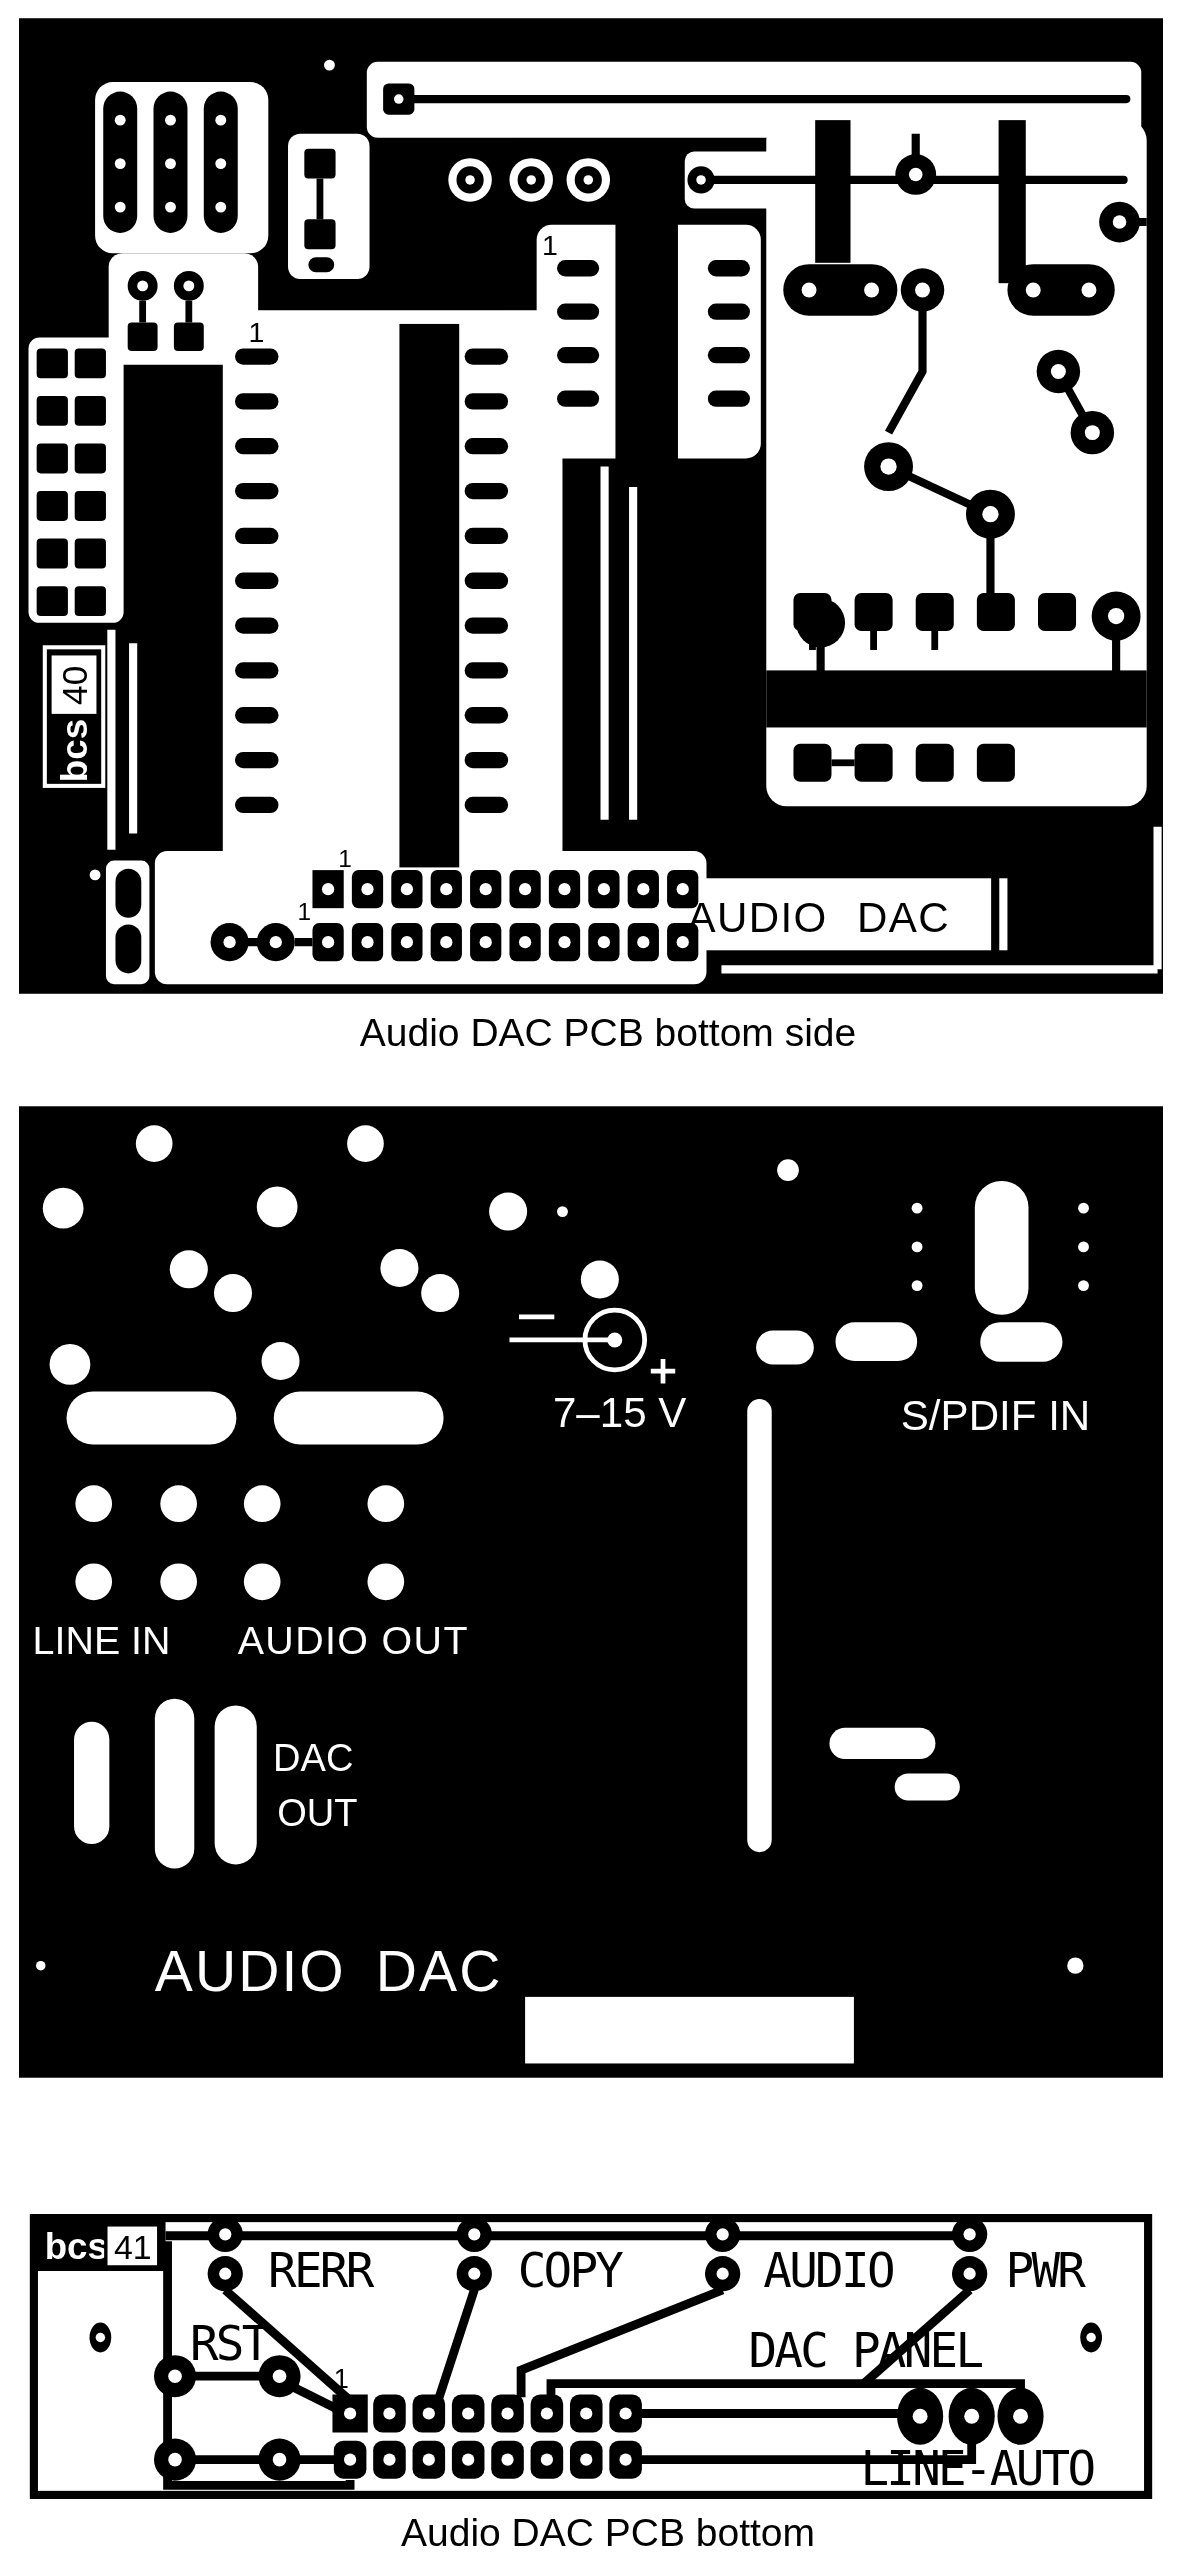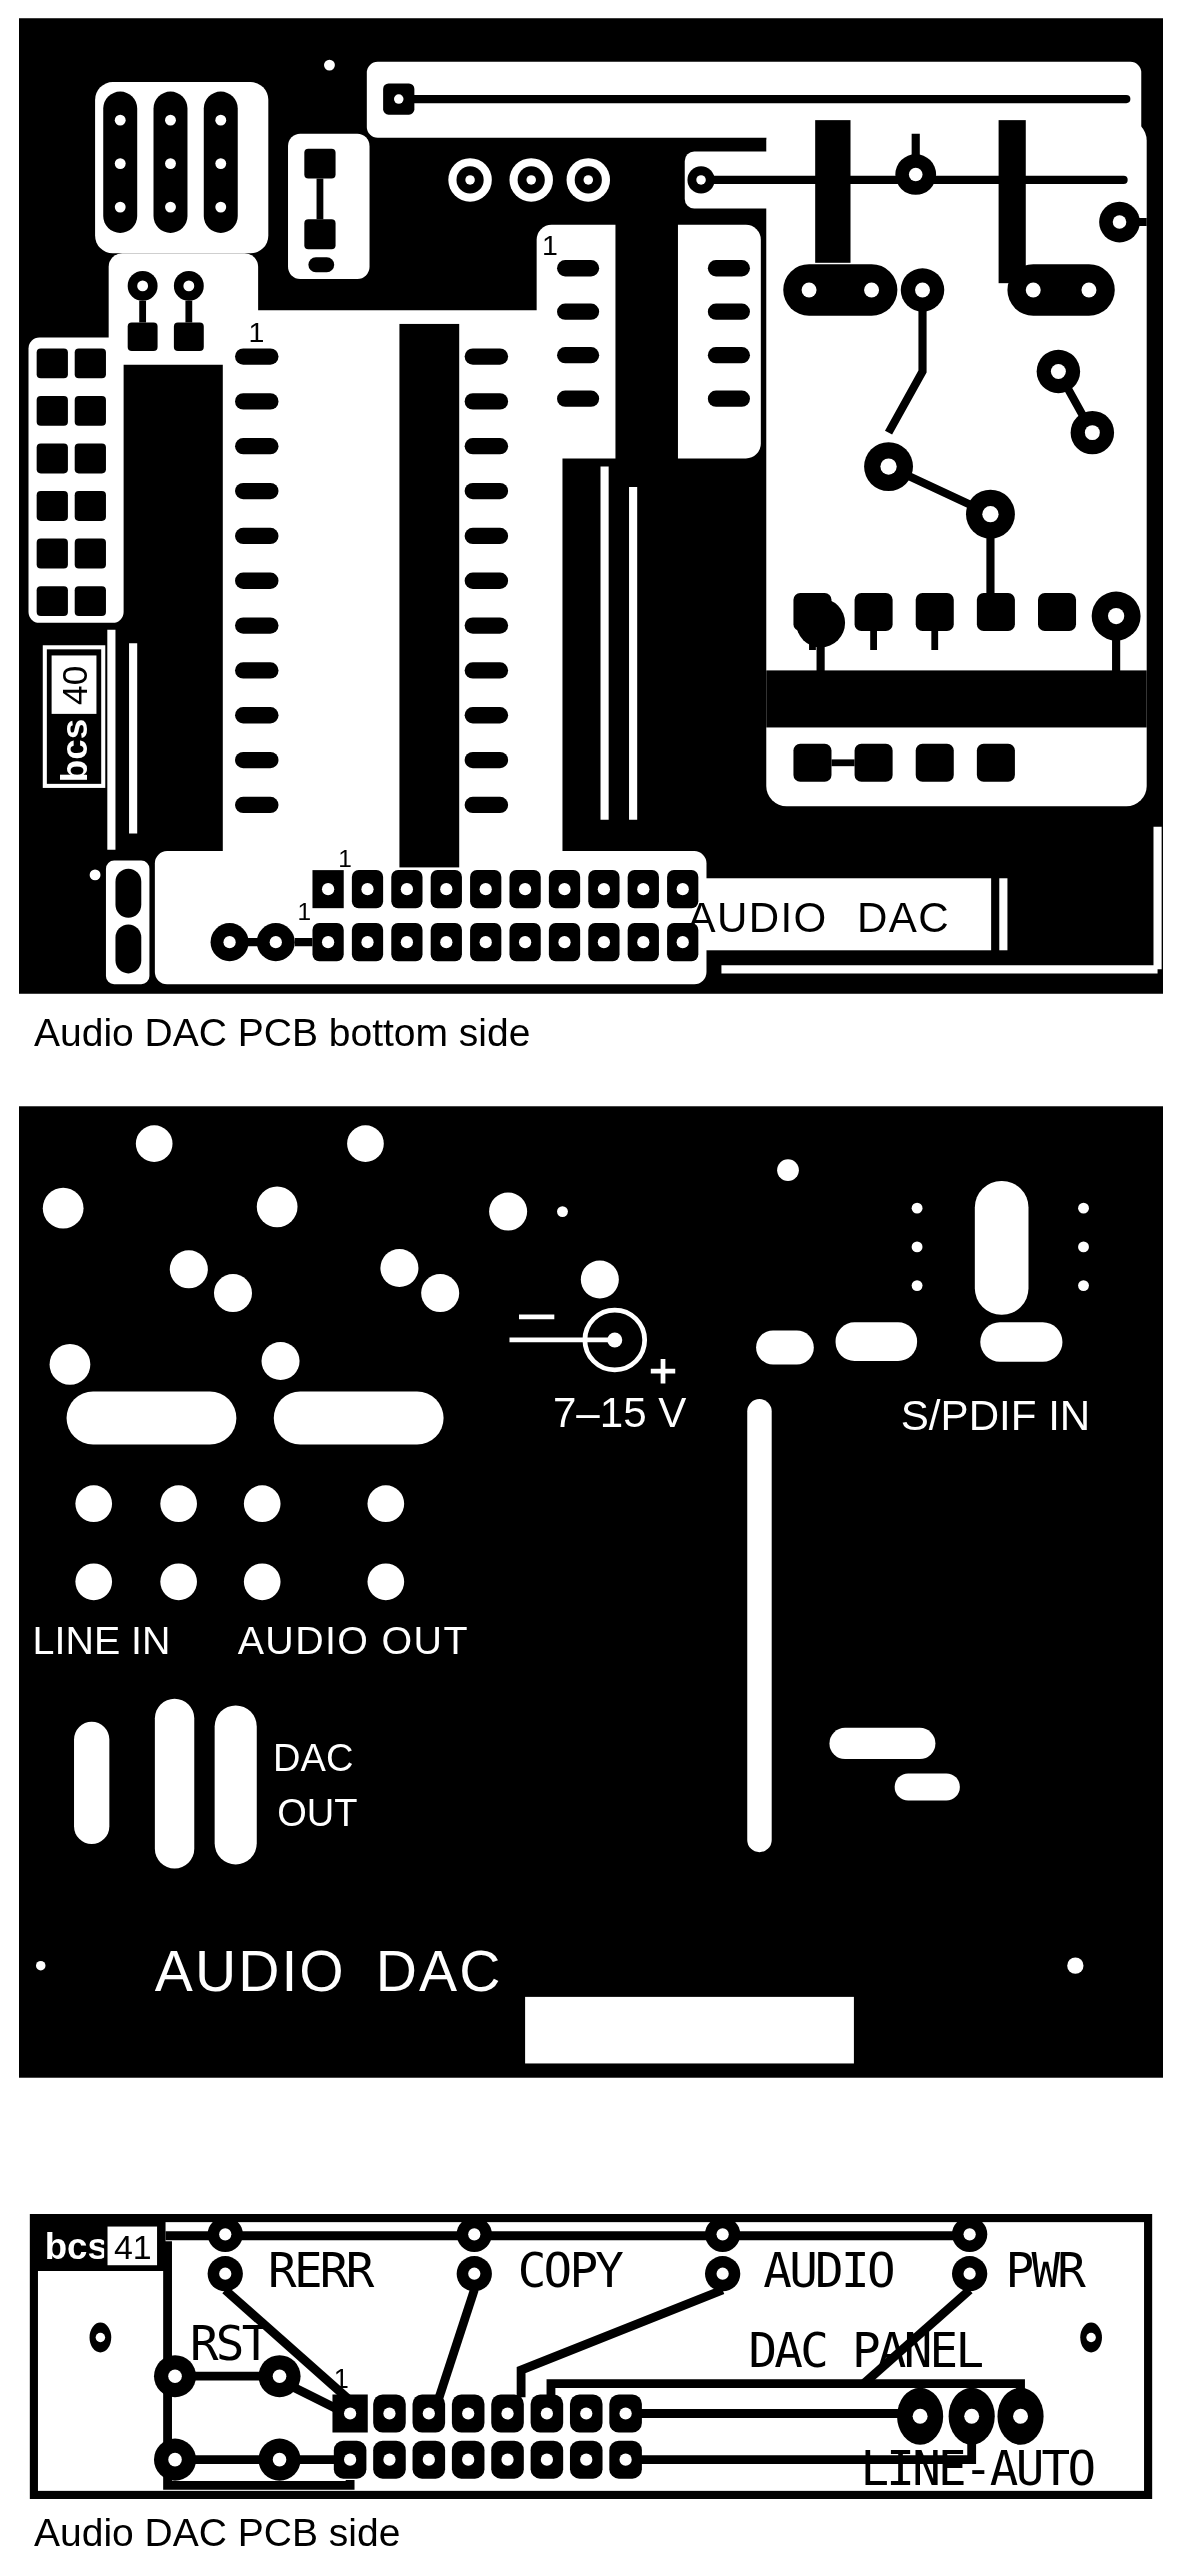--- a/index.html
+++ b/index.html
@@ -1,19 +1,19 @@
 <!DOCTYPE html>
 <html style="font-size:11px"><head>
 <meta charset="utf-8">
 <style>
   html,body{margin:0;padding:0;background:#fff;}
   .page{position:relative;width:1182px;height:2576px;background:#fff;overflow:hidden;
         font-family:"Liberation Sans",sans-serif;}
   .panel{position:absolute;display:block;}
-  .caption{position:absolute;left:34px;width:1148px;
+  .caption{position:absolute;left:34px;width:1148px;text-align:center;
            font-family:"Liberation Sans",sans-serif;font-size:39px;color:#000;
            white-space:nowrap;}
   .t-sans{font-family:"Liberation Sans",sans-serif;}
   .t-mono{font-family:"DejaVu Sans Mono",monospace;}
 </style>
 </head>
 <body>
 
 <div class="page">
 
@@ -444,16 +444,16 @@
     <text x="719" y="108" font-size="70" letter-spacing="-4">COPY</text>
     <text x="1081" y="108" font-size="70" letter-spacing="-4">AUDIO</text>
     <text x="1438" y="108" font-size="70" letter-spacing="-4">PWR</text>
     <text x="236" y="215" font-size="70" letter-spacing="-4">RST</text>
     <text x="1059" y="225" font-size="70" letter-spacing="-4">DAC PANEL</text>
     <text x="1224" y="400" font-size="70" letter-spacing="-4">LINE-AUTO</text>
   </g>
   <text class="t-sans" x="448" y="256" font-size="40" fill="#000">1</text>
 </svg>
 
-<div class="caption" style="top:2511px">Audio DAC PCB side</div>
+<div class="caption" style="top:2511px">Audio DAC PCB bottom</div>
 
 </div>
 
 
 </body></html>

